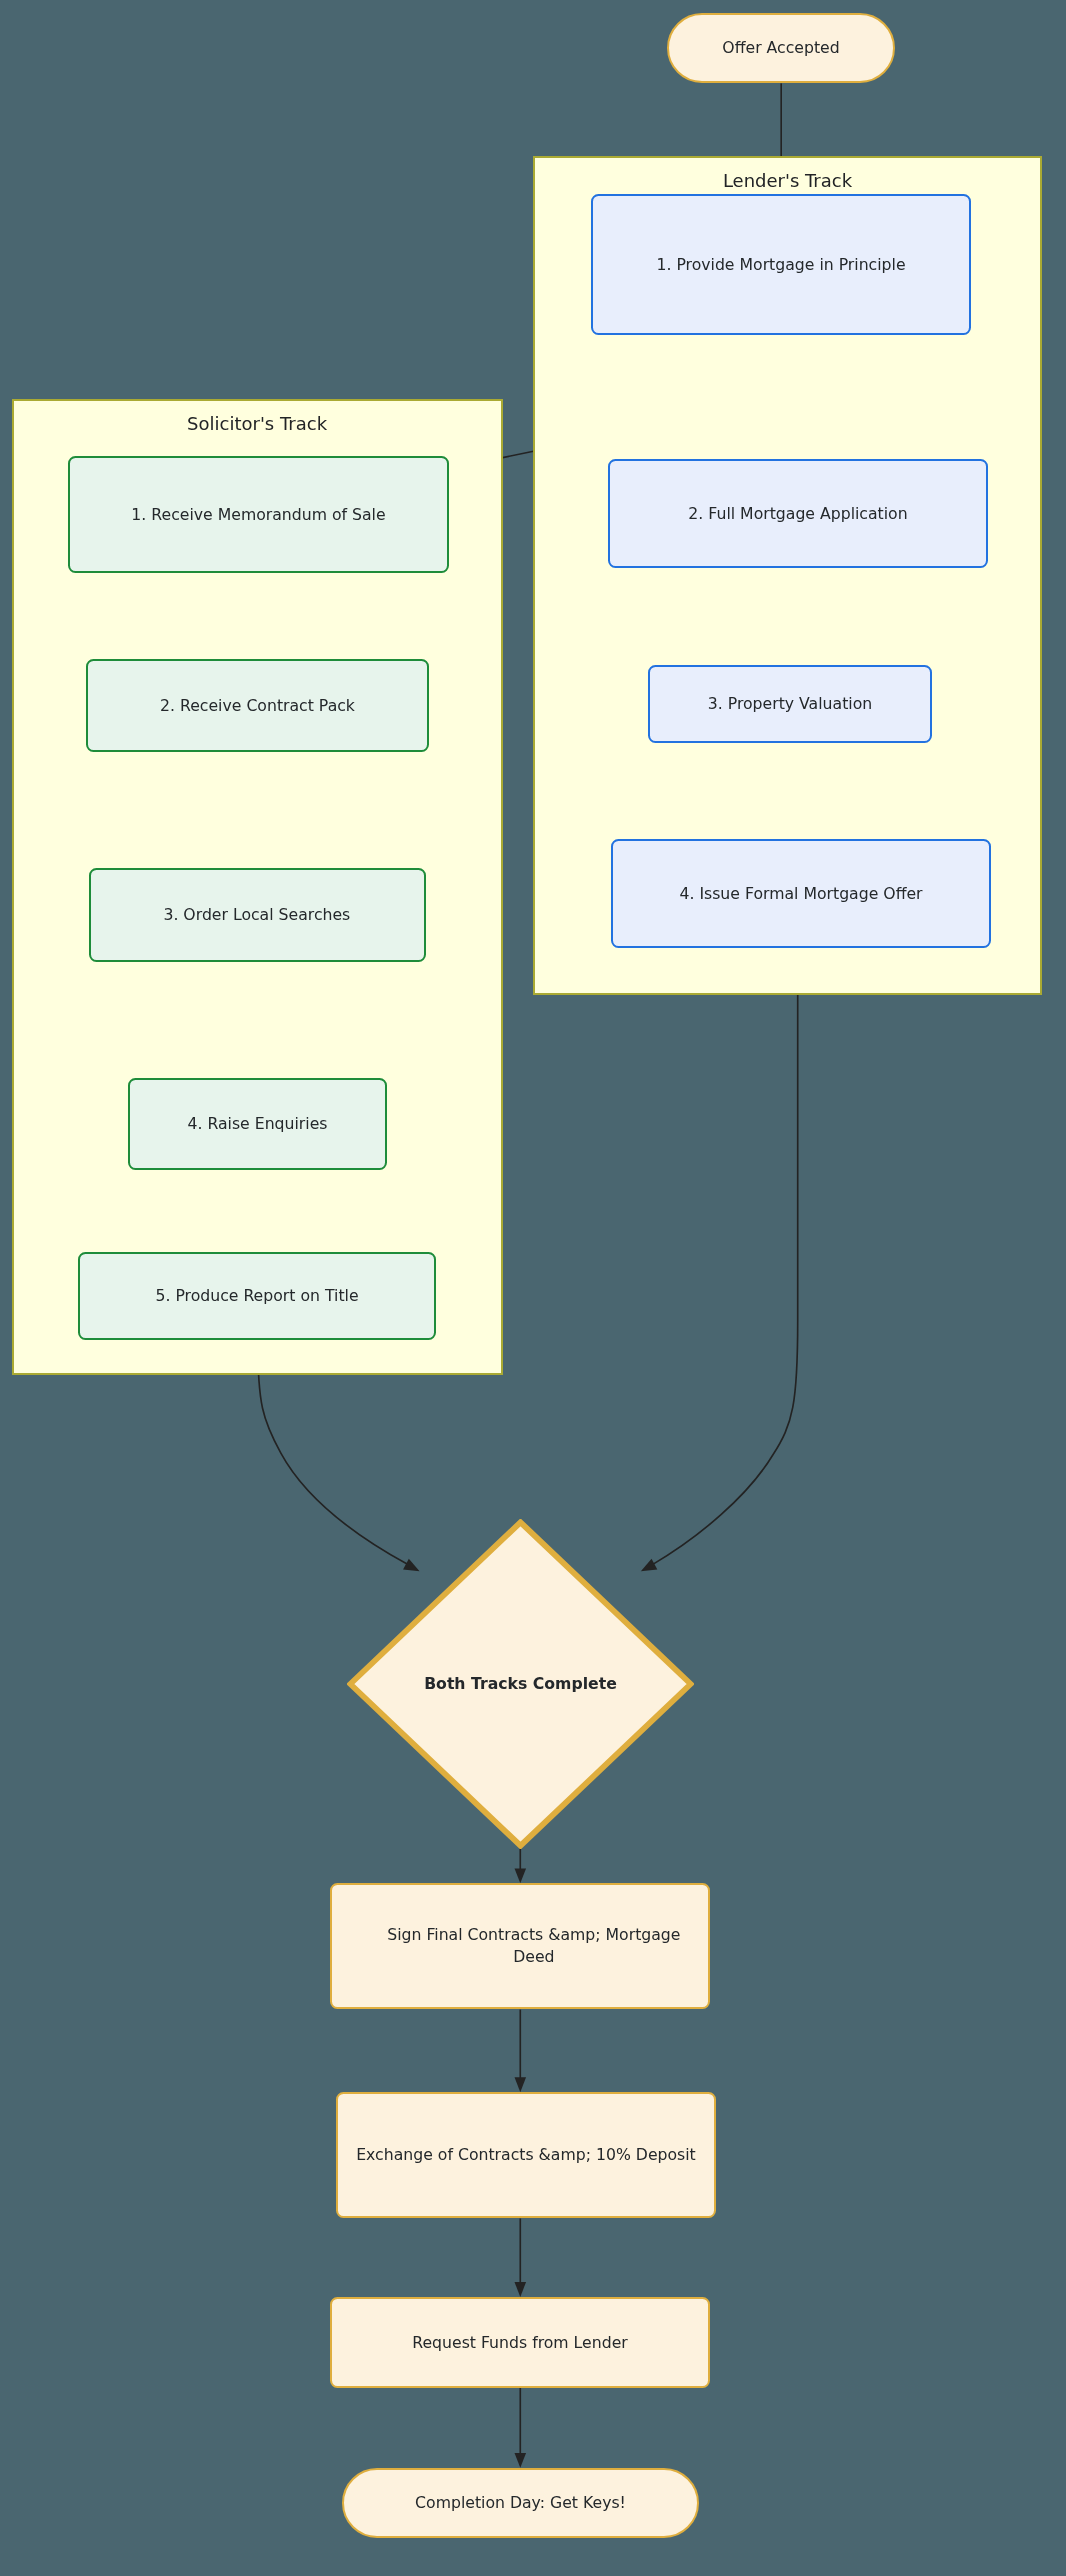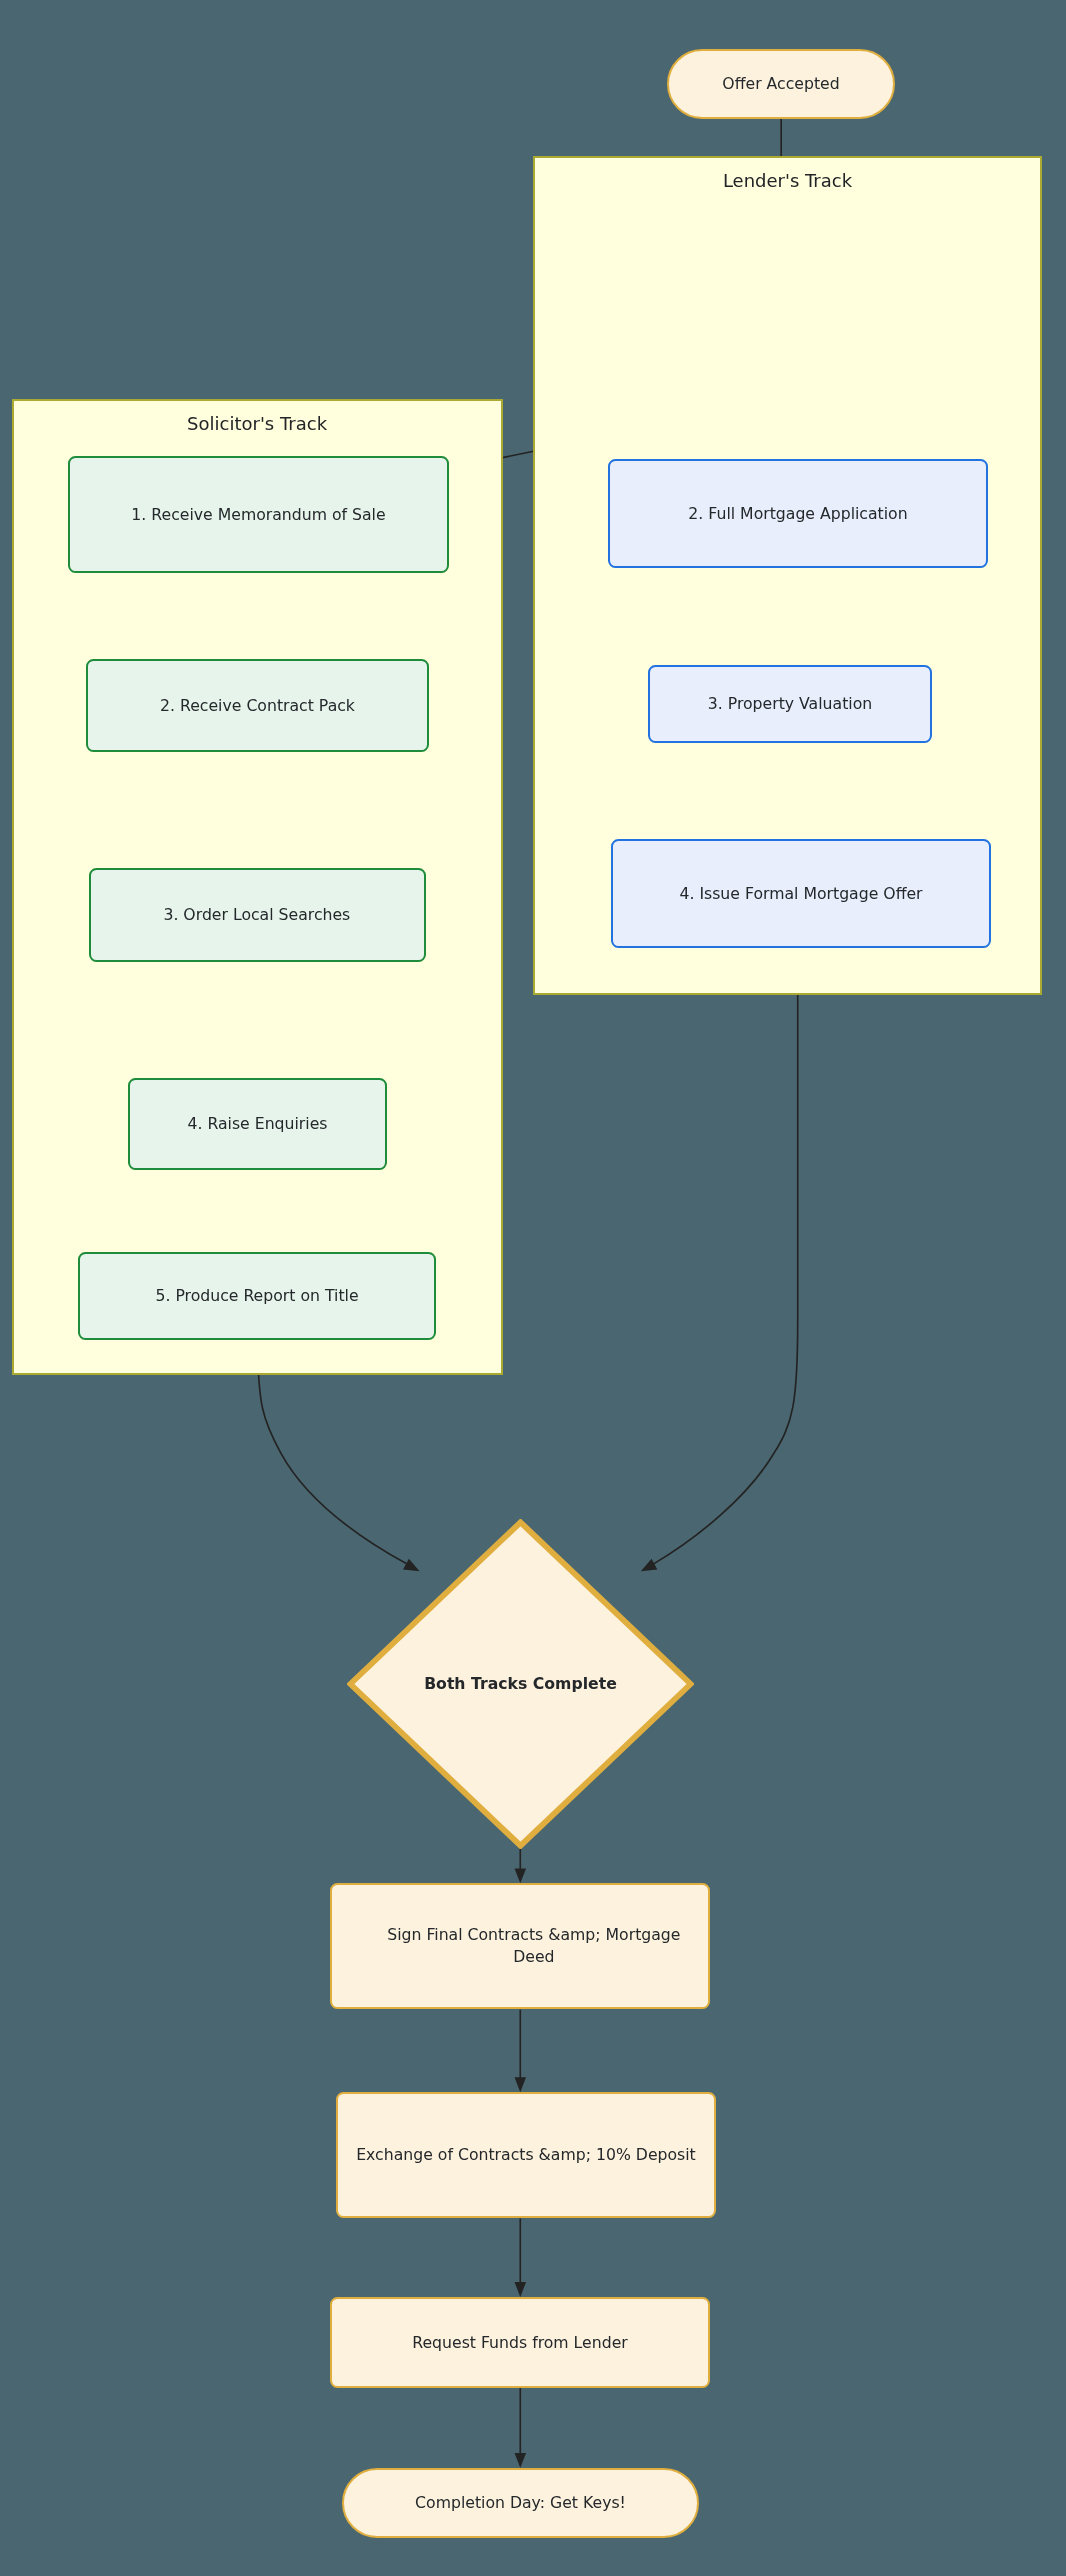--- a/index.html
+++ b/index.html
@@ -156,28 +156,31 @@
       <path class="edge-path" d="M630,2687 L630,2766"></path>
       <polygon class="arrow-head" points="630,2782 623,2764 637,2764"></polygon>
     </g>
 
     <g>
       <path class="edge-path" d="M630,2892 L630,2973"></path>
       <polygon class="arrow-head" points="630,2989 623,2971 637,2971"></polygon>
     </g>
   </svg>
 
-  <div class="node stadium" style="left:667px;top:13.2px;width:228px;height:70px;margin-top:36px;">
+  <div class="node stadium" style="left:667px;top:13.2px;width:228px;height:70px;">
     <span>Offer Accepted</span>
   </div>
 
   <div class="subgraph" style="left:533px;top:156px;width:509px;height:839px;">
     <div class="subgraph-title" style="top:11.6px;">Lender's Track</div>
   </div>
 
+  <div class="node blue" style="left:591px;top:194px;width:380px;height:141px;">
+    <span>1. Provide Mortgage in Principle</span>
+  </div>
 
   <div class="node blue" style="left:608px;top:459px;width:380px;height:109px;justify-content:center;">
     <span>2. Full Mortgage Application</span>
   </div>
 
   <div class="node blue" style="left:648px;top:665px;width:284px;height:78px;">
     <span>3. Property Valuation</span>
   </div>
 
   <div class="node blue" style="left:611px;top:839px;width:380px;height:109px;">

